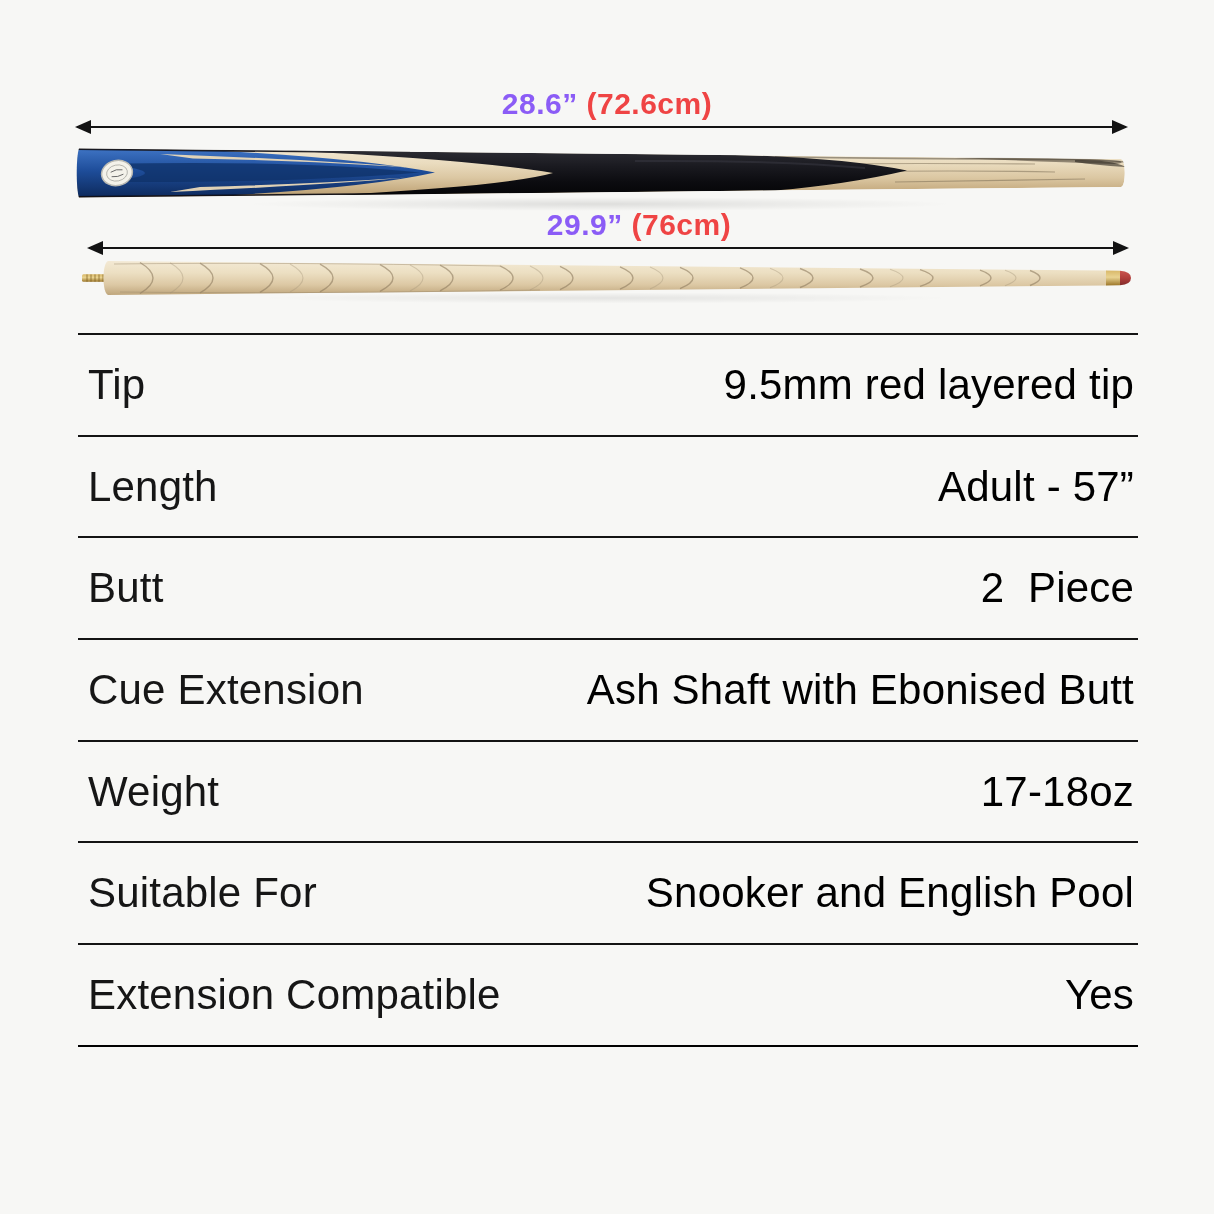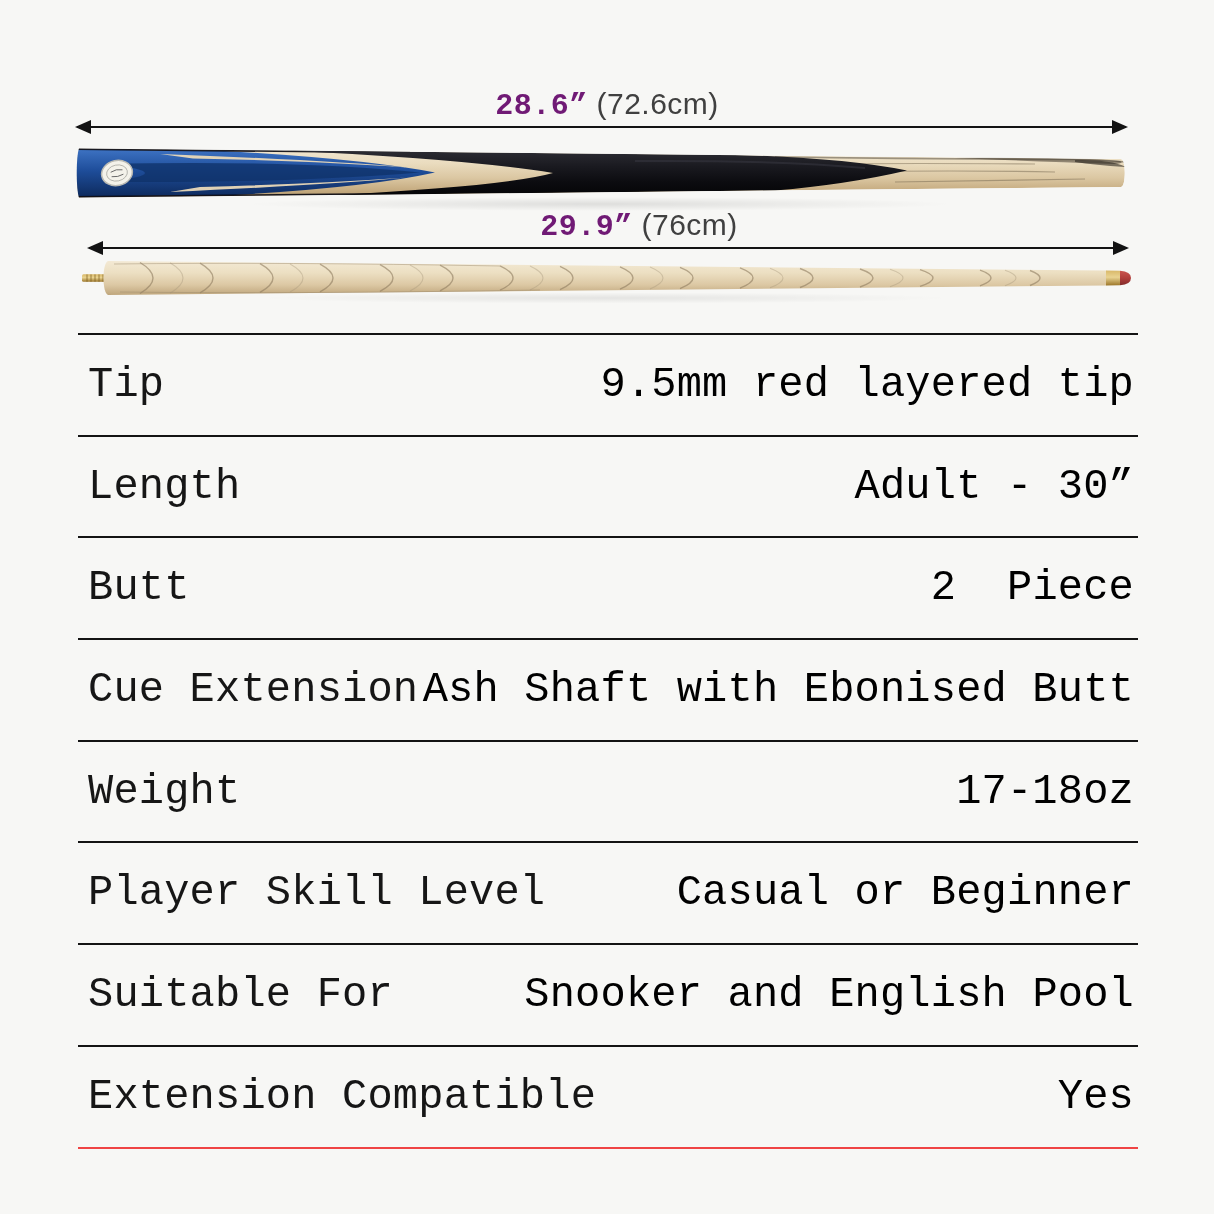--- a/index.html
+++ b/index.html
@@ -9,22 +9,22 @@
     font-family:"Liberation Sans","DejaVu Sans",sans-serif;
     color:#161616;
   }
   .stage{position:absolute;inset:0;}
 
   
   .dim-label{
     position:absolute;left:0;width:100%;text-align:center;
     font-size:30px;line-height:32px;letter-spacing:.5px;
   }
-  .dim-label .inches{color:#701a75;font-weight:700;font-family:Liberation Mono, monospace;}
-  .dim-label .metric{color:#404040;font-weight:400;}
+  .dim-label .inches{color:#8b5cf6;font-weight:700;}
+  .dim-label .metric{color:#ef4444;font-weight:700;}
   #dim-label-butt{top:88px;}
   #dim-label-shaft{top:209px;padding-left:32px;}
 
   
   .dim-arrow{position:absolute;height:2px;background:#131313;}
   #arrow-butt{left:77px;top:126px;width:1049px;}
   #arrow-shaft{left:89px;top:247px;width:1038px;}
   .arrow-head{position:absolute;top:-6px;width:0;height:0;
     border-top:7px solid transparent;border-bottom:7px solid transparent;}
   .arrow-head.left{left:-2px;border-right:16px solid #131313;}
@@ -36,22 +36,21 @@
   #cue-shaft{left:80px;top:256px;}
   .cue-shadow{position:absolute;pointer-events:none;}
   #shadow-butt{left:95px;top:194px;width:1010px;height:20px;
     background:radial-gradient(ellipse 50% 50% at 50% 50%,rgba(0,0,0,.10),rgba(0,0,0,0) 70%);}
   #shadow-shaft{left:110px;top:290px;width:990px;height:16px;
     background:radial-gradient(ellipse 50% 50% at 50% 50%,rgba(0,0,0,.08),rgba(0,0,0,0) 70%);}
 
   
   .spec-table{
     position:absolute;left:78px;top:333px;width:1060px;
-    border-bottom:2px solid #ef4444;
-    font-family:Liberation Mono, monospace;
+    border-bottom:2px solid #000000;
   }
   .spec-row{
     box-sizing:border-box;height:101.7px;
     border-top:2px solid #141414;
     display:flex;justify-content:space-between;align-items:center;
     padding:0 4px 0 10px;
     font-size:42px;font-weight:500;letter-spacing:.2px;
   }
   .spec-label{color:#161616;white-space:pre;}
   .spec-value{color:#000000;white-space:pre;text-align:right;}
@@ -170,39 +169,35 @@
   </svg>
   <div class="cue-shadow" id="shadow-shaft"></div>
 
   <div class="spec-table">
     <div class="spec-row">
       <span class="spec-label">Tip</span>
       <span class="spec-value">9.5mm red layered tip</span>
     </div>
     <div class="spec-row">
       <span class="spec-label">Length</span>
-      <span class="spec-value">Adult - 30”</span>
+      <span class="spec-value">Adult - 57”</span>
     </div>
     <div class="spec-row">
       <span class="spec-label">Butt</span>
       <span class="spec-value">2  Piece</span>
     </div>
     <div class="spec-row">
       <span class="spec-label">Cue Extension</span>
       <span class="spec-value">Ash Shaft with Ebonised Butt</span>
     </div>
     <div class="spec-row">
       <span class="spec-label">Weight</span>
       <span class="spec-value">17-18oz</span>
     </div>
     <div class="spec-row">
-      <span class="spec-label">Player Skill Level</span>
-      <span class="spec-value">Casual or Beginner</span>
-    </div>
-    <div class="spec-row">
       <span class="spec-label">Suitable For</span>
       <span class="spec-value">Snooker and English Pool</span>
     </div>
     <div class="spec-row">
       <span class="spec-label">Extension Compatible</span>
       <span class="spec-value">Yes</span>
     </div>
   </div>
 
 </div>

